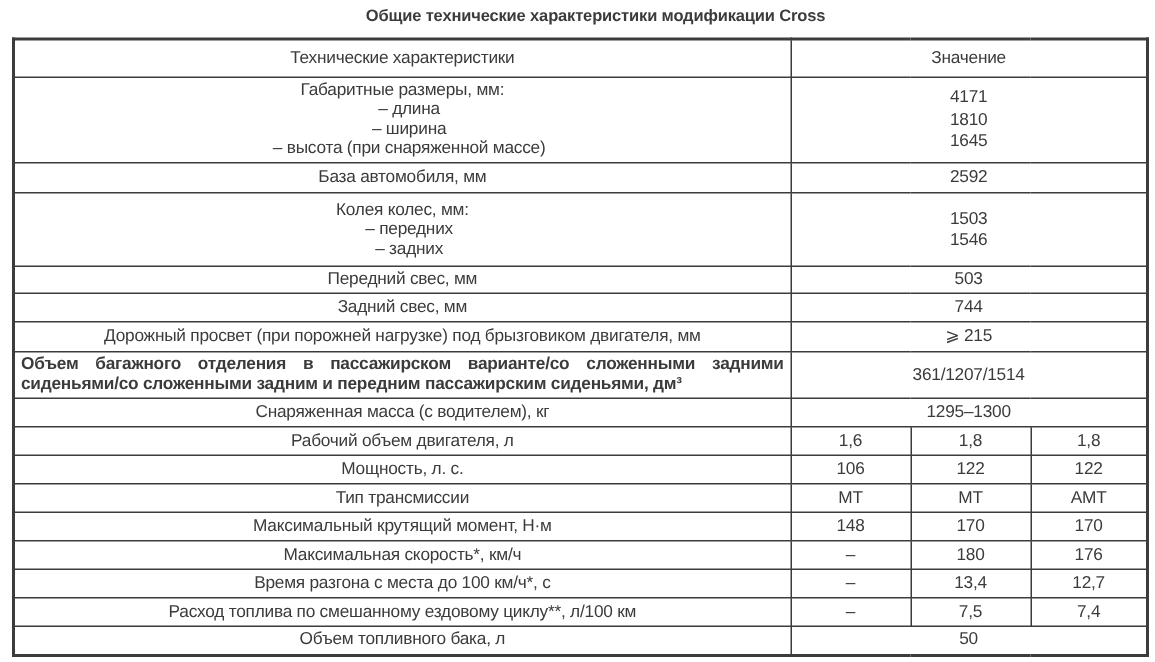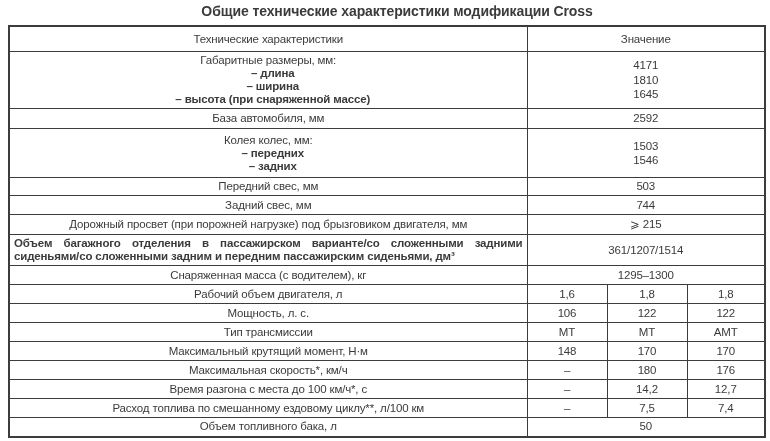--- a/index.html
+++ b/index.html
@@ -10,21 +10,21 @@
   body {
     width: 770px;
     height: 441px;
     font-family: "Liberation Sans", sans-serif;
     color: #3b3b3b;
     overflow: hidden;
   }
   .doc-title {
     text-align: center;
     font-weight: bold;
-    font-size: 14px;
+    font-size: 11px;
     line-height: 14px;
     padding-top: 4px;
     letter-spacing: -0.1px;
     margin-left: 24px;
   }
   table.spec {
     border-collapse: collapse;
     table-layout: fixed;
     margin: 7px 16px 0 8px;
     width: 758px;
@@ -35,21 +35,21 @@
     font-size: 11.5px;
     font-weight: normal;
     line-height: 13px;
     letter-spacing: -0.15px;
     vertical-align: middle;
     padding: 2px 4px;
     overflow: hidden;
   }
   th.hdr { text-align: center; height: 20px; }
   td.lbl { text-align: center; padding-left: 6px; padding-right: 8px; }
-  td.lbl .sub { padding-left: 9px; font-weight: bold; }
+  td.lbl .sub { padding-left: 9px; }
   td.lbl.justify { text-align: justify; font-weight: bold; }
   td.val { text-align: center; padding-left: 2px; padding-right: 2px; }
   td.val .vline { line-height: 14.5px; }
 </style>
 </head>
 <body>
 
 <div class="doc-title">Общие технические характеристики модификации Cross</div>
 
 <table class="spec">
@@ -153,21 +153,21 @@
   <tr style="height:19px">
     <td class="lbl">Максимальная скорость*, км/ч</td>
     <td class="val">–</td>
     <td class="val">180</td>
     <td class="val">176</td>
   </tr>
 
   <tr style="height:19px">
     <td class="lbl">Время разгона с места до 100 км/ч*, с</td>
     <td class="val">–</td>
-    <td class="val">14,2</td>
+    <td class="val">13,4</td>
     <td class="val">12,7</td>
   </tr>
 
   <tr style="height:19px">
     <td class="lbl">Расход топлива по смешанному ездовому циклу**, л/100 км</td>
     <td class="val">–</td>
     <td class="val">7,5</td>
     <td class="val">7,4</td>
   </tr>
 

